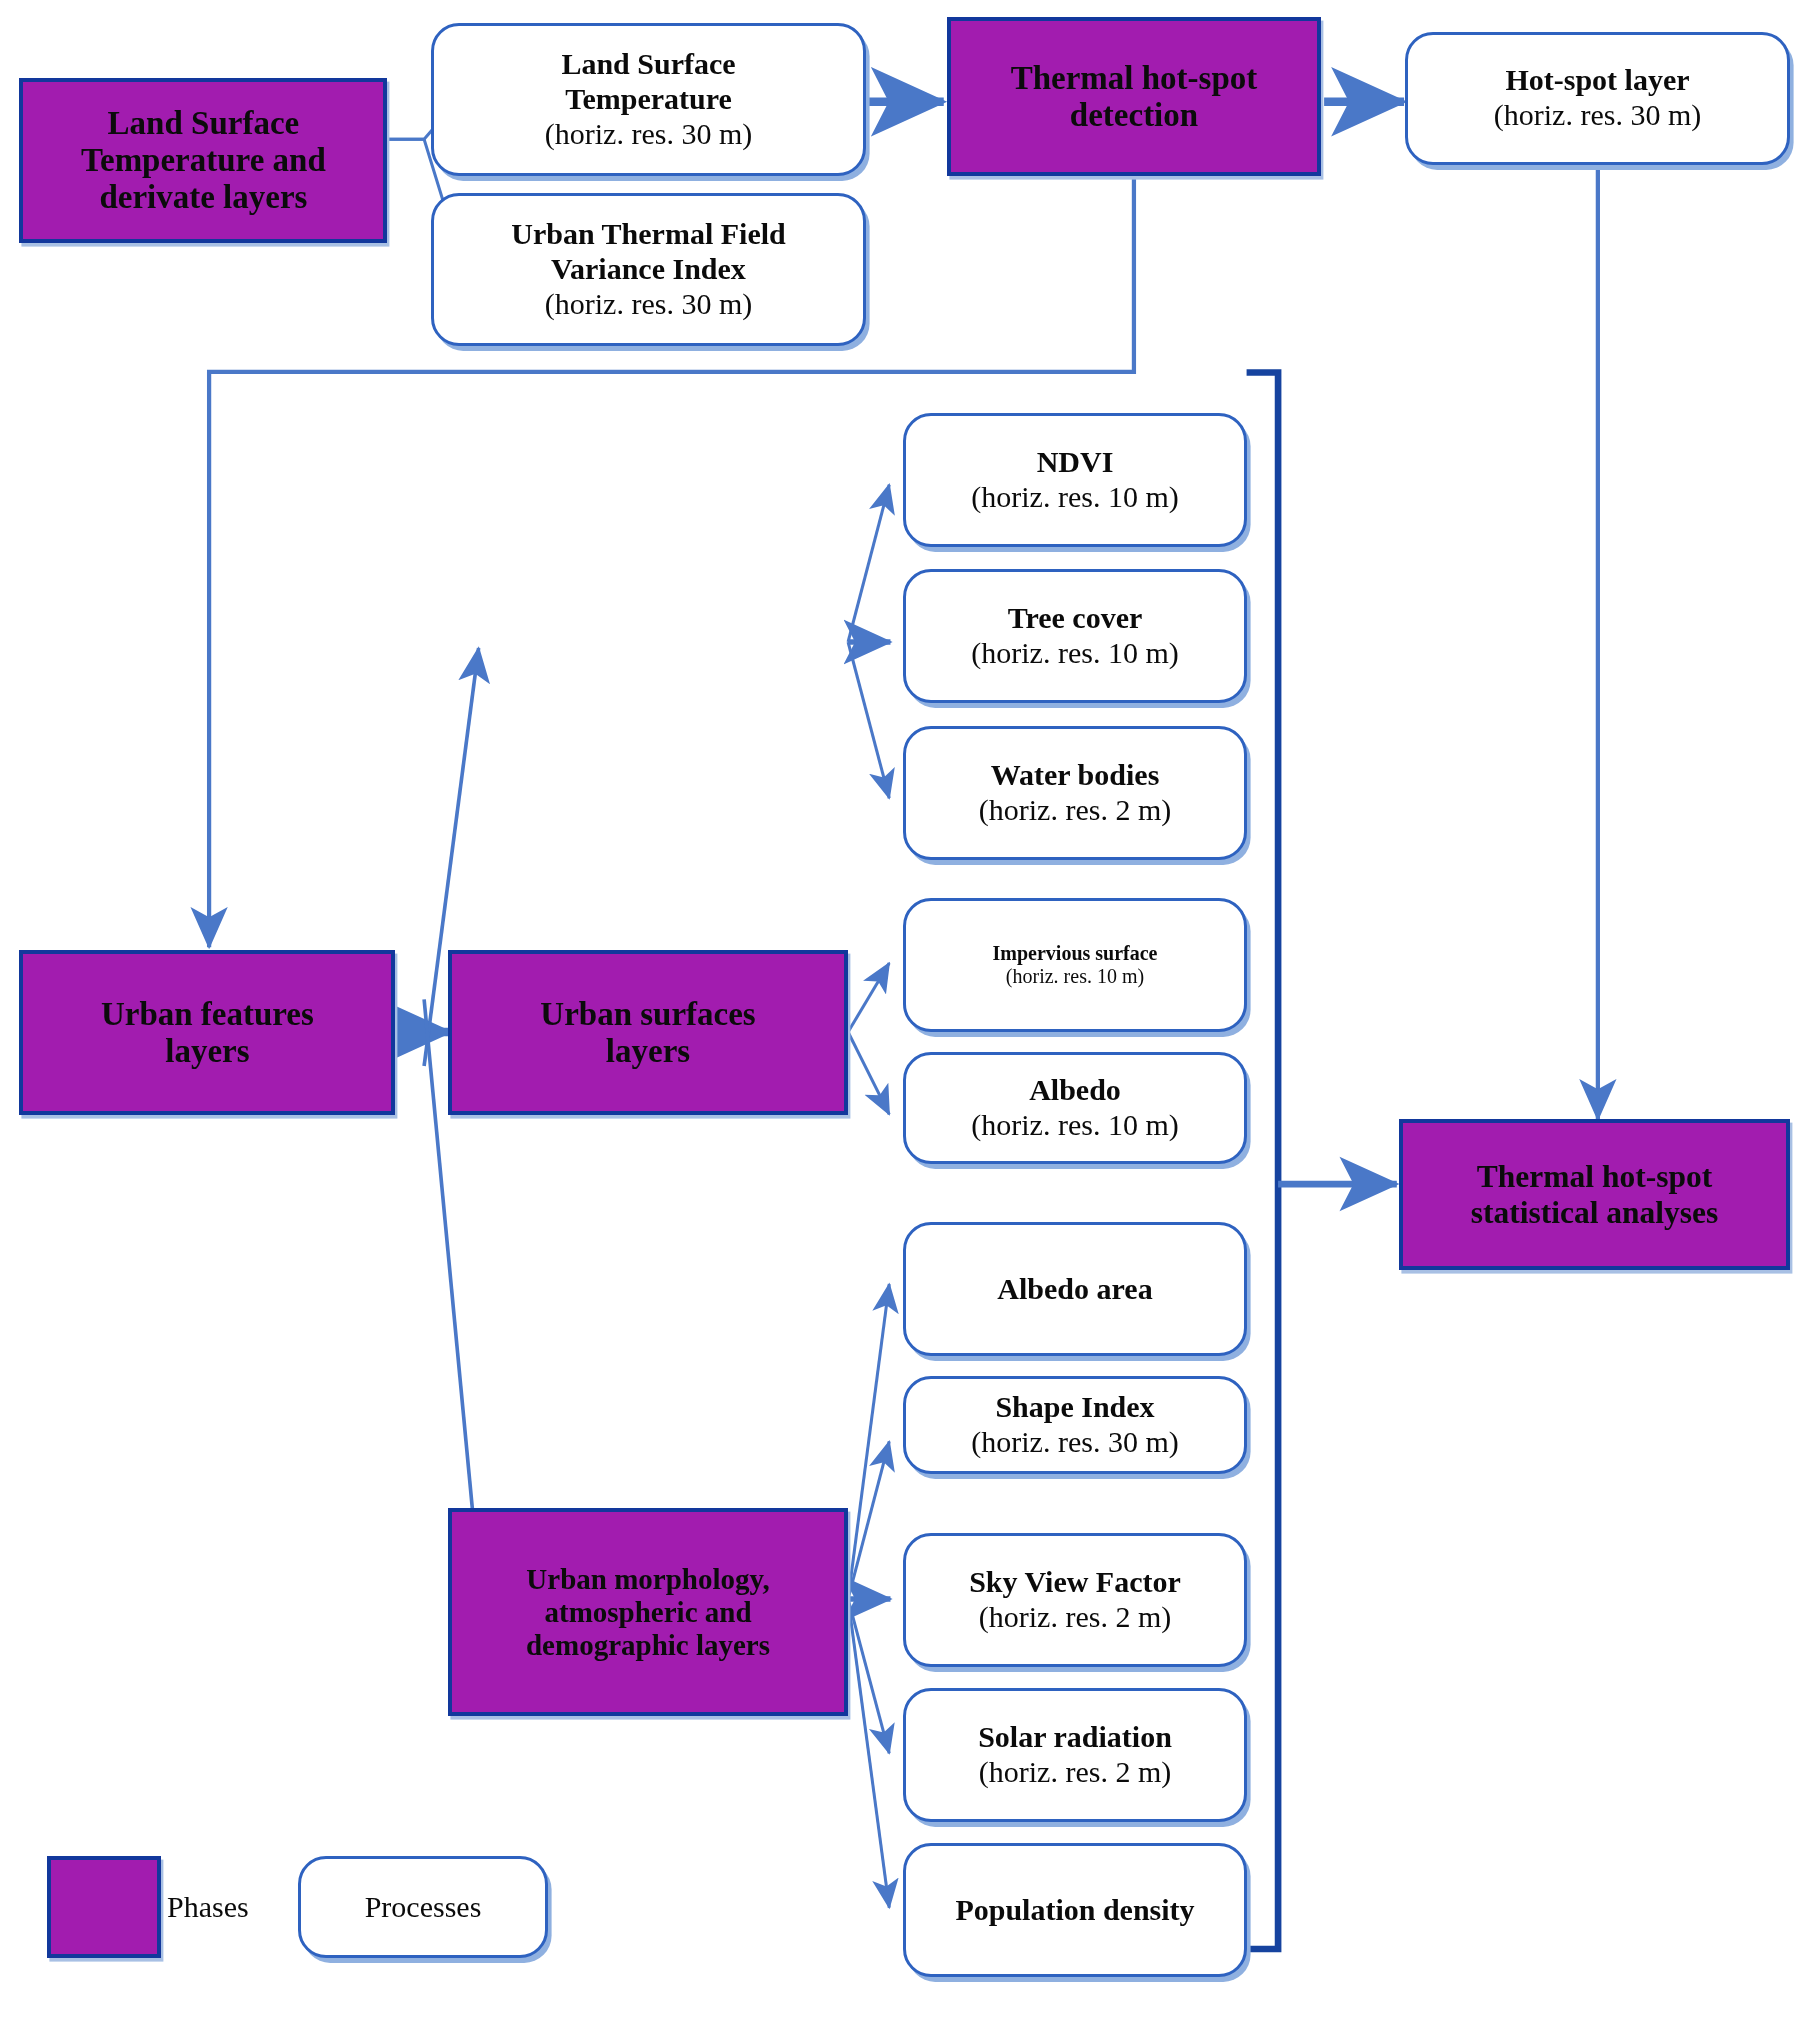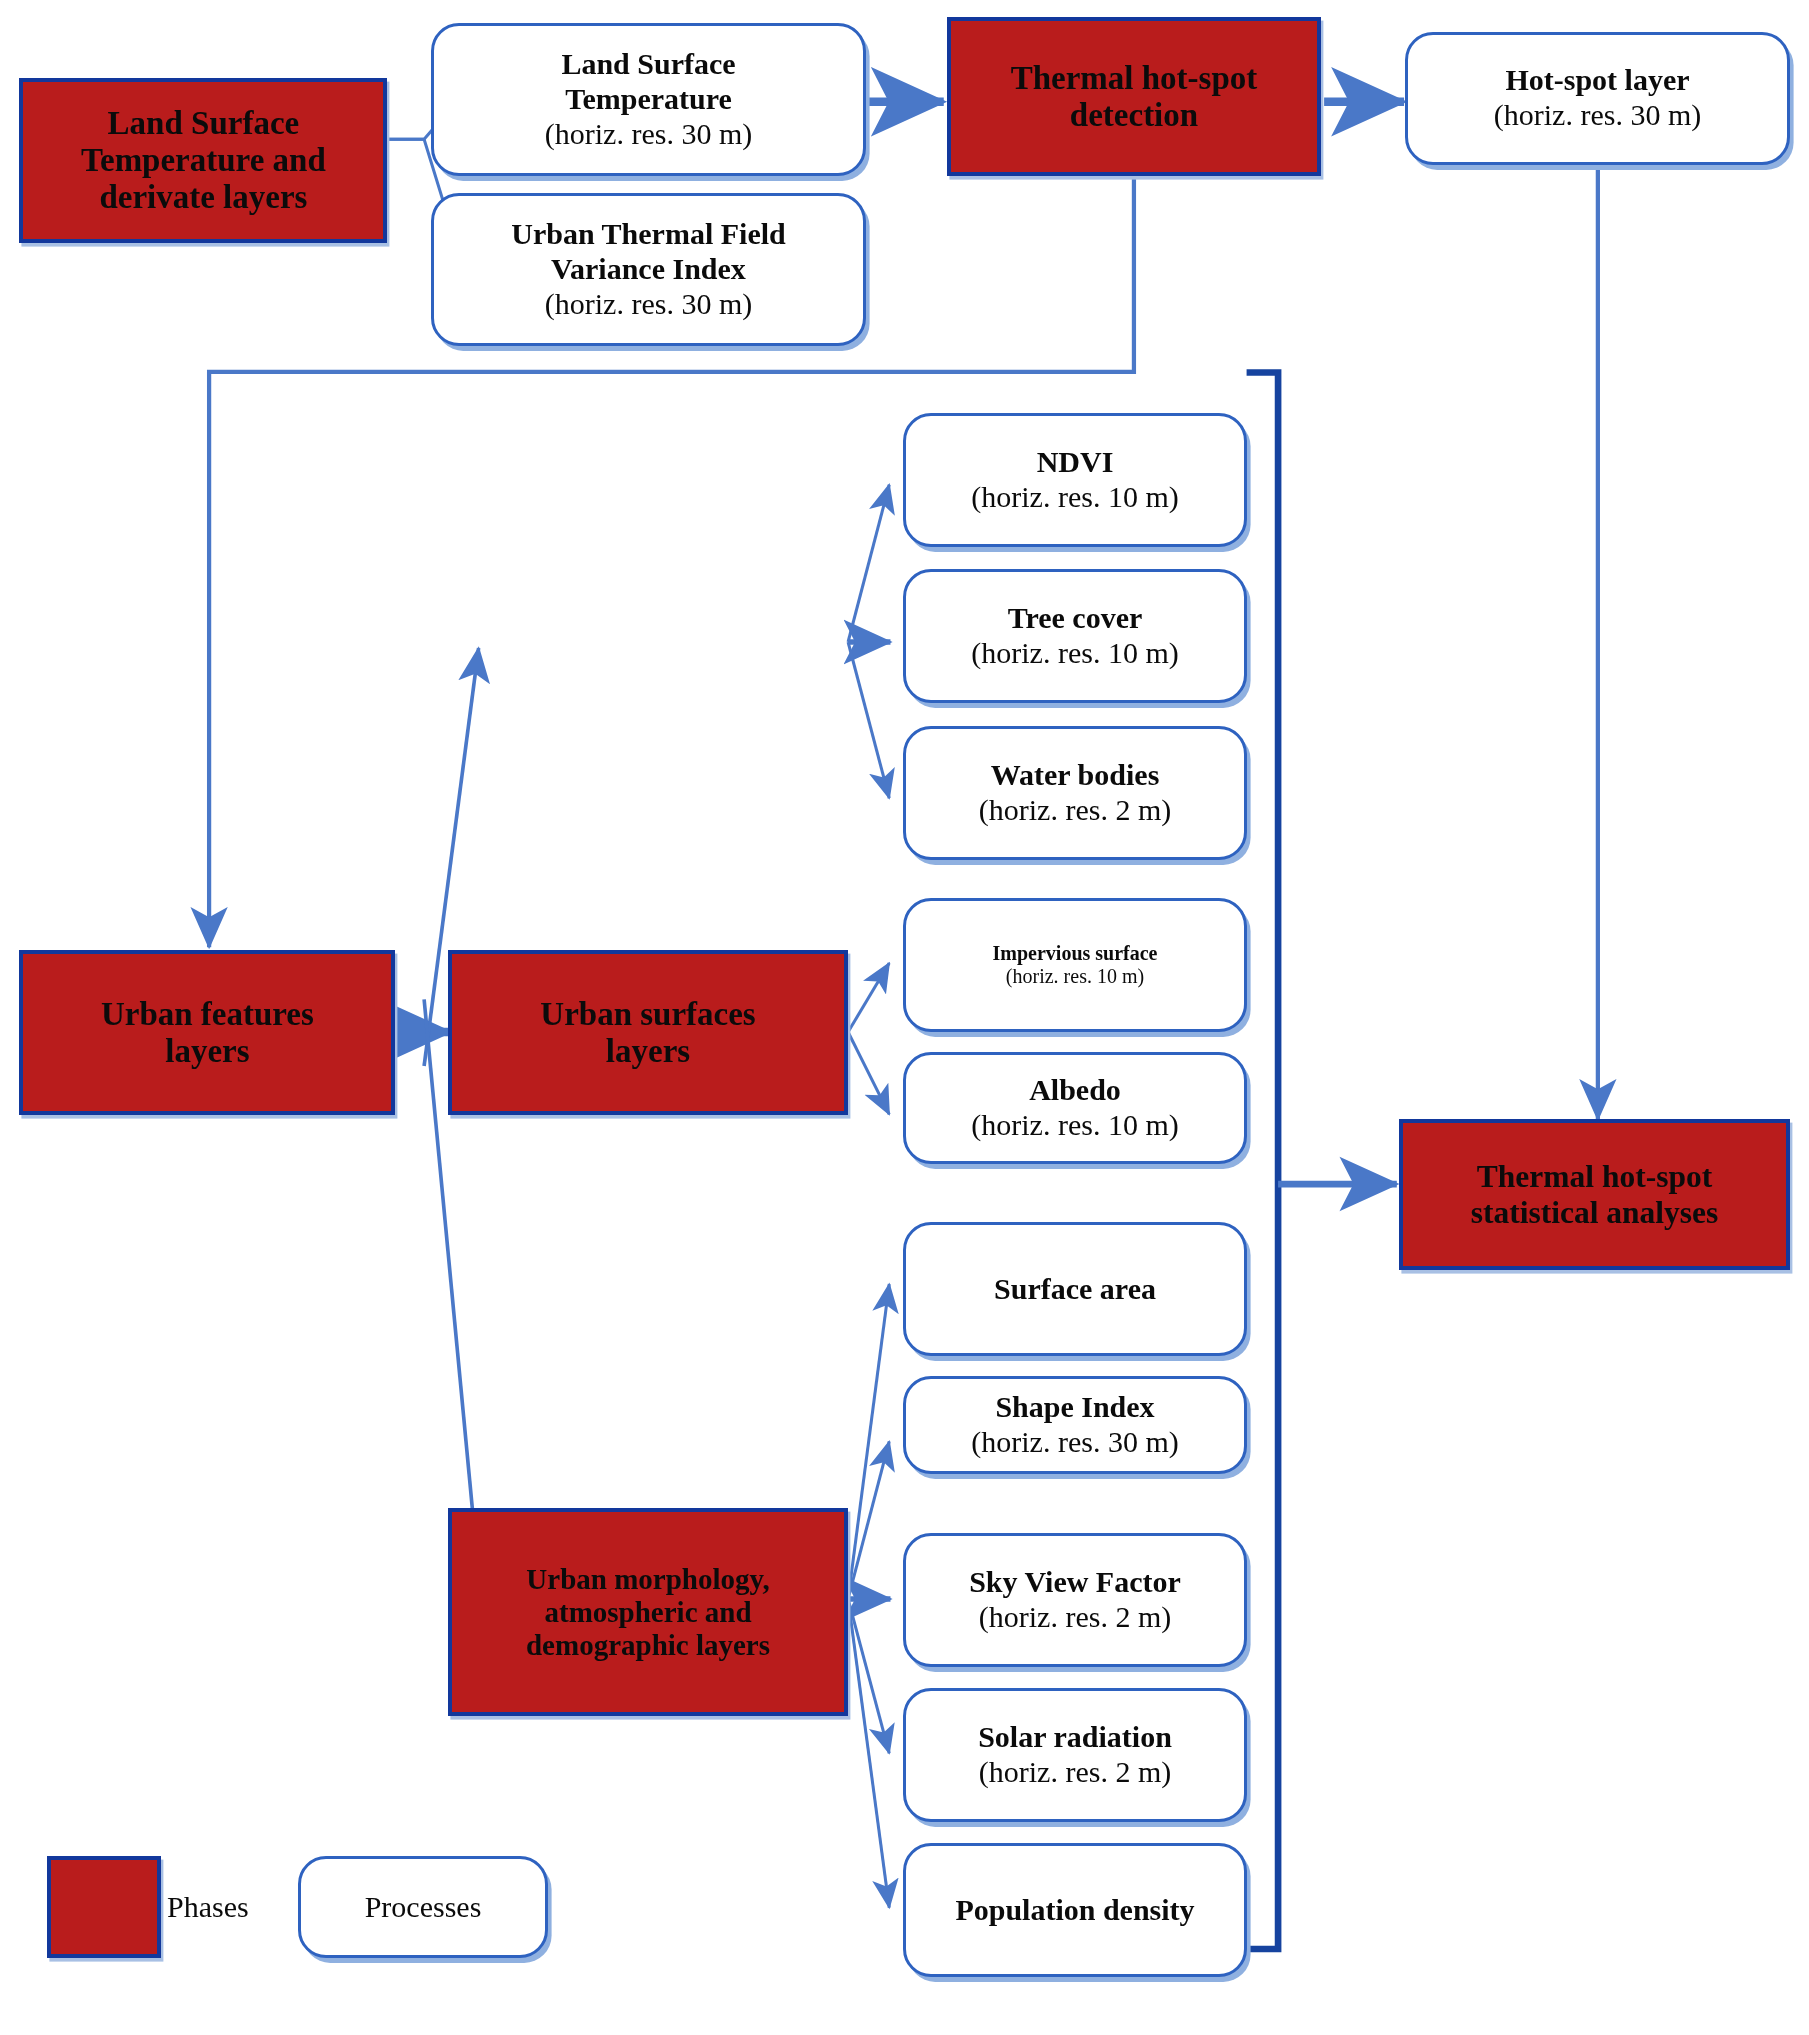--- a/index.html
+++ b/index.html
@@ -3,21 +3,21 @@
 <meta charset="utf-8">
 <style>
   html,body{margin:0;padding:0;background:#ffffff;}
   body{width:1810px;height:2035px;font-family:"Liberation Serif",serif;}
   #stage{position:relative;width:1810px;height:2035px;background:#fff;overflow:hidden;}
   svg.layer{position:absolute;left:0;top:0;width:1810px;height:2035px;}
 
   .node{position:absolute;box-sizing:border-box;display:flex;flex-direction:column;
         align-items:center;justify-content:center;text-align:center;
         font-family:"Liberation Serif",serif;color:#0b0b0b;}
-  .phase{background:#b91c1c;border:4.2px solid #12389c;
+  .phase{background:#a21caf;border:4.2px solid #12389c;
          box-shadow: 2.4px 3.6px 0 0 #a8c0e4;}
   .phase .l1{font-weight:bold;}
   .process{background:#ffffff;border:3px solid #2e62c0;border-radius:28px;
            box-shadow: 4.2px 5.5px 0 -0.6px #8fb0e0;}
   .ttl{font-weight:bold;line-height:1.16;}
   .sub{font-weight:normal;line-height:1.16;}
   .legend-label{font-weight:normal;}
 </style>
 </head>
 <body>
@@ -142,21 +142,21 @@
     <div class="ttl" style="white-space:pre-line;">Impervious surface</div>
     <div class="sub">(horiz.  res. 10 m)</div>
   </div>
 
   <div class="node process" style="left:903px;top:1052px;width:344px;height:112px;font-size:30px;">
     <div class="ttl" style="white-space:pre-line;">Albedo</div>
     <div class="sub">(horiz.  res. 10 m)</div>
   </div>
 
   <div class="node process" style="left:903px;top:1222px;width:344px;height:134px;font-size:30px;">
-    <div class="ttl" style="white-space:pre-line;">Surface area</div>
+    <div class="ttl" style="white-space:pre-line;">Albedo area</div>
     <div class="sub"></div>
   </div>
 
   <div class="node process" style="left:903px;top:1376px;width:344px;height:98px;font-size:30px;">
     <div class="ttl" style="white-space:pre-line;">Shape Index</div>
     <div class="sub">(horiz.  res. 30 m)</div>
   </div>
 
   <div class="node process" style="left:903px;top:1533px;width:344px;height:134px;font-size:30px;">
     <div class="ttl" style="white-space:pre-line;">Sky View Factor</div>

